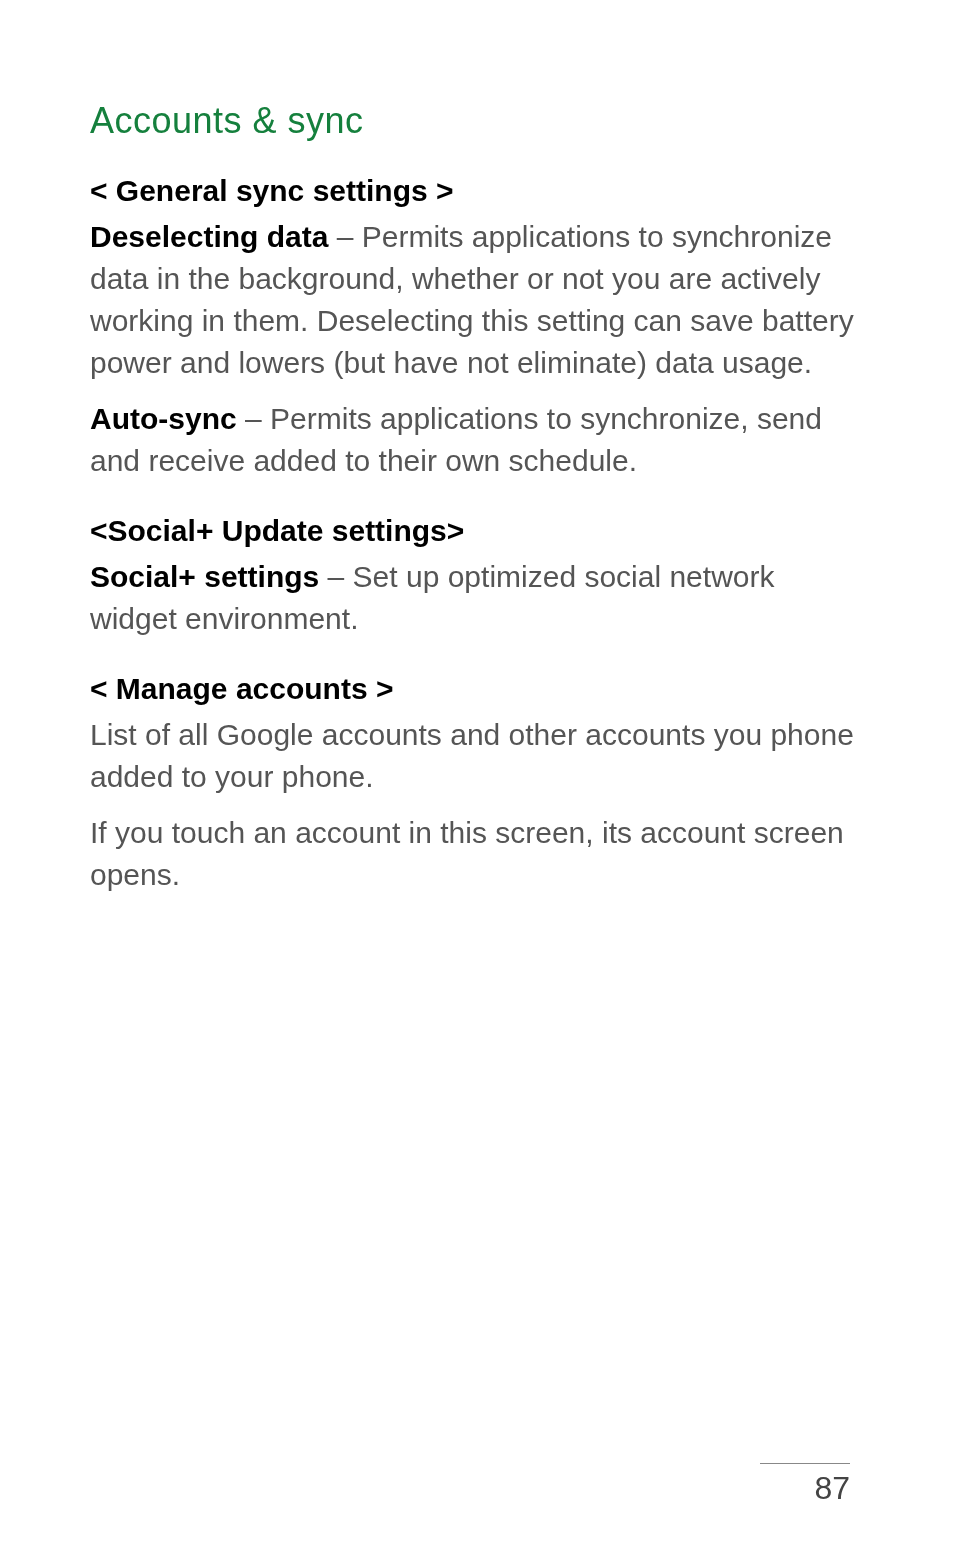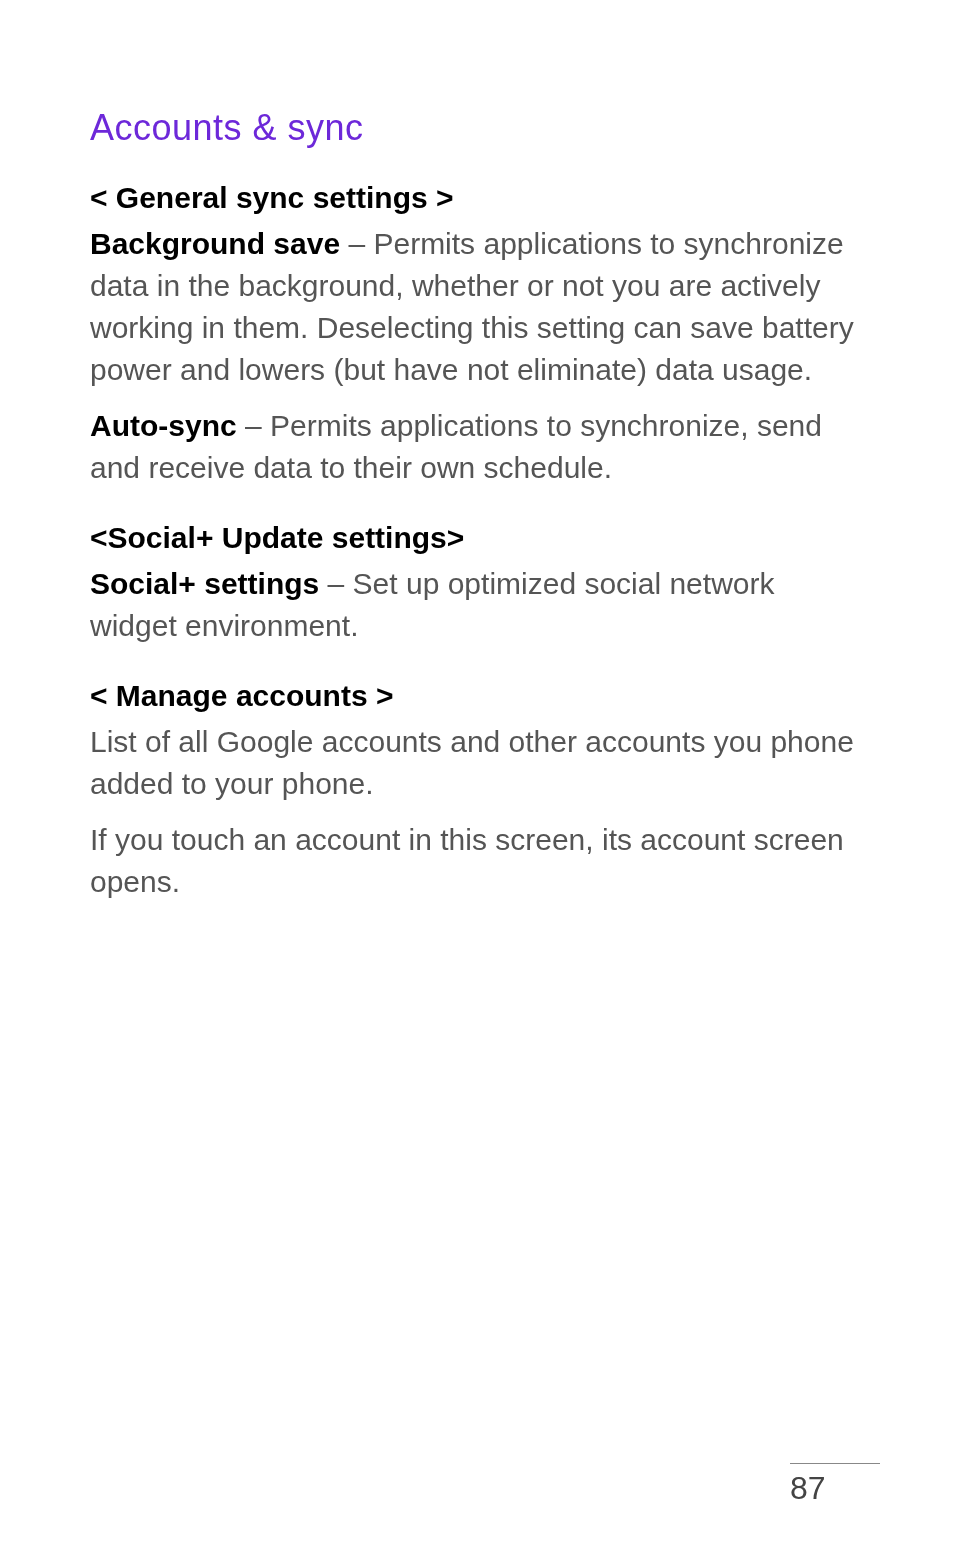--- a/index.html
+++ b/index.html
@@ -9,26 +9,25 @@
     }
     body {
       width: 954px;
       height: 1557px;
       background: #ffffff;
       font-family: Arial, Helvetica, sans-serif;
       position: relative;
       padding: 100px 90px 0 90px;
     }
     .section-title {
-      color: #6d28d9;
+      color: #15803d;
       font-size: 36px;
       font-weight: normal;
       margin-bottom: 28px;
       letter-spacing: 0.5px;
-      margin-top: 7px;
     }
     .subsection-heading {
       color: #000;
       font-size: 30px;
       font-weight: bold;
       margin-bottom: 8px;
       margin-top: 32px;
     }
     .body-text {
       color: #555;
@@ -36,47 +35,48 @@
       line-height: 1.4;
       margin-bottom: 14px;
     }
     .body-text .bold {
       font-weight: bold;
       color: #000;
     }
     .page-number-container {
       position: absolute;
       bottom: 50px;
-      right: 74px;
+      right: 104px;
       display: flex;
       flex-direction: column;
+      align-items: flex-end;
       margin-top: 47px;
     }
     .page-line {
       width: 90px;
       height: 1px;
       background: #888;
       margin-bottom: 6px;
     }
     .page-number {
       color: #444;
       font-size: 32px;
     }
   </style>
 </head>
 <body>
 
 <h1 class="section-title">Accounts &amp; sync</h1>
 
 <h2 class="subsection-heading">&lt; General sync settings &gt;</h2>
 <p class="body-text">
-  <span class="bold">Background save</span><span> – Permits applications to synchronize data in the background, whether or not you are actively working in them. Deselecting this setting can save battery power and lowers (but have not eliminate) data usage.</span>
+  <span class="bold">Deselecting data</span><span> – Permits applications to synchronize data in the background, whether or not you are actively working in them. Deselecting this setting can save battery power and lowers (but have not eliminate) data usage.</span>
 </p>
 <p class="body-text">
-  <span class="bold">Auto-sync</span><span> – Permits applications to synchronize, send and receive data to their own schedule.</span>
+  <span class="bold">Auto-sync</span><span> – Permits applications to synchronize, send and receive added to their own schedule.</span>
 </p>
 
 <h2 class="subsection-heading">&lt;Social+ Update settings&gt;</h2>
 <p class="body-text">
   <span class="bold">Social+ settings</span><span> – Set up optimized social network widget environment.</span>
 </p>
 
 <h2 class="subsection-heading">&lt; Manage accounts &gt;</h2>
 <p class="body-text">
   <span>List of all Google accounts and other accounts you phone added to your phone.</span>

